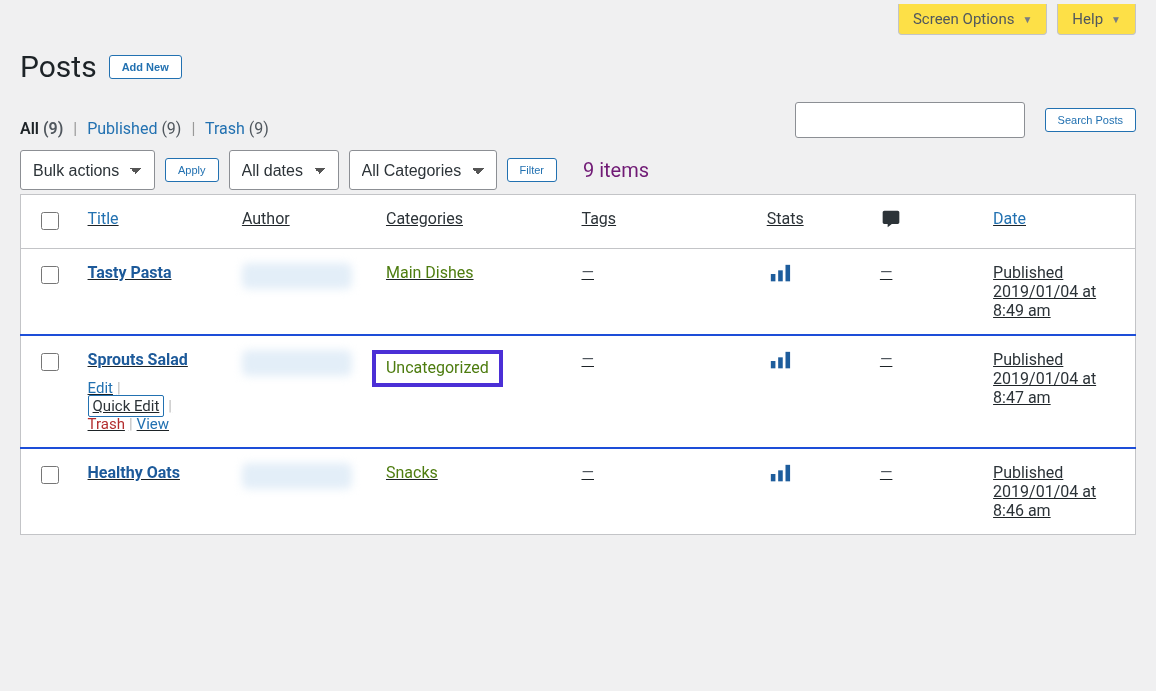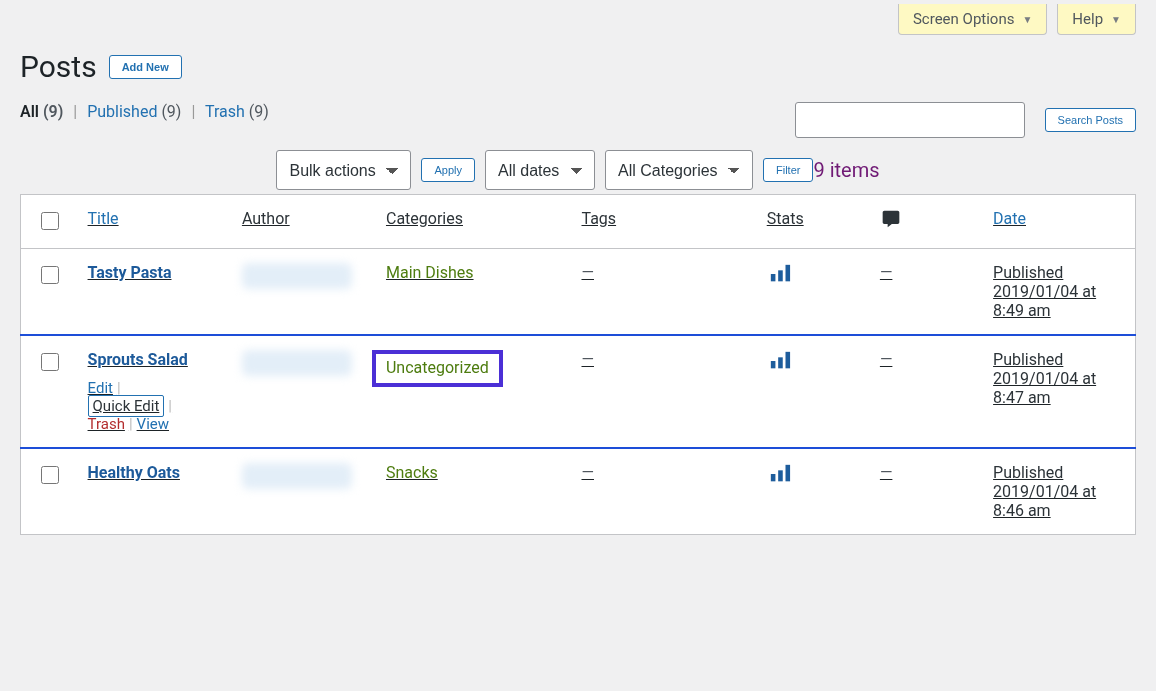--- a/index.html
+++ b/index.html
@@ -16,21 +16,21 @@
     width: 1156px;
   }
   .top-actions {
     display: flex;
     justify-content: flex-end;
     gap: 10px;
     padding-top: 4px;
     padding-bottom: 14px;
   }
   .screen-tab {
-    background: #fef9c3;
+    background: #fde047;
     border: 1px solid #c3c4c7;
     border-radius: 0 0 4px 4px;
     padding: 6px 14px;
     font-size: 15px;
     color: #50575e;
     display:flex;
     align-items:center;
     gap:8px;
     cursor:pointer;
     border-top:none;
@@ -54,43 +54,44 @@
     border:1px solid #2271b1;
     color:#2271b1;
     padding: 5px 12px;
     border-radius:3px;
     font-size:11px;
     cursor:pointer;
     font-weight:600;
   }
   .filters-row {
     display:flex;
-    align-items:flex-start;
+    align-items:flex-end;
     justify-content:space-between;
     margin-bottom: 12px;
   }
   .status-links {
     font-size:16px;
     color:#50575e;
   }
   .status-links a { color:#2271b1; text-decoration:none; cursor:pointer;}
   .status-links .sep { color:#999; margin:0 6px;}
   .status-links .count { color:#50575e;}
   .status-links .current { color:#1d2327; font-weight:600;}
   .search-row { display:flex; gap:20px; align-items:center;margin-left:44px;}
   .search-input {
     width:230px; height:36px;
     border:1px solid #8c8f94; border-radius:3px;
     background:#fff; padding:4px 8px;
   }
   .tablenav {
     display:flex;
     align-items:center;
-    justify-content:center;
+    justify-content:flex-start;
     margin-bottom: 4px;
+    gap: 26px;
   }
   .tablenav-left { display:flex; gap:10px; align-items:center;}
   select.native {
     height:40px;
     border:1px solid #8c8f94;
     border-radius:3px;
     background:#fff;
     padding: 0 34px 0 12px;
     font-size:16px;
     appearance:none;

